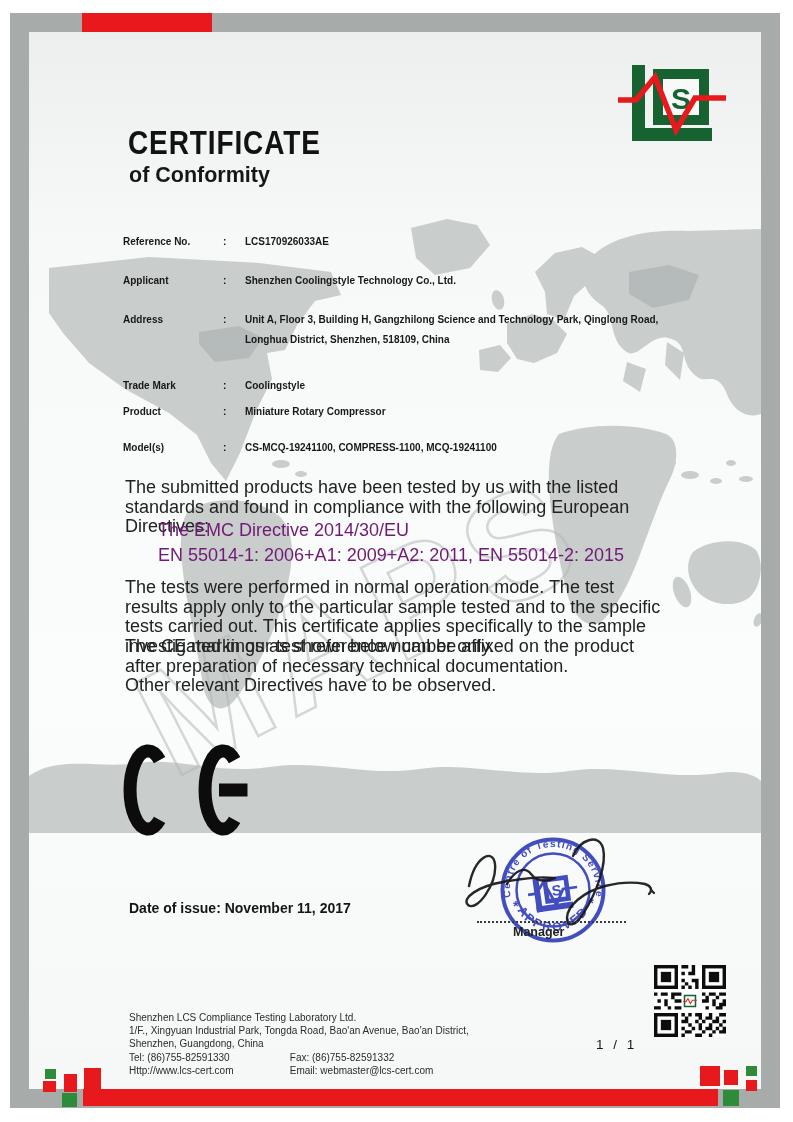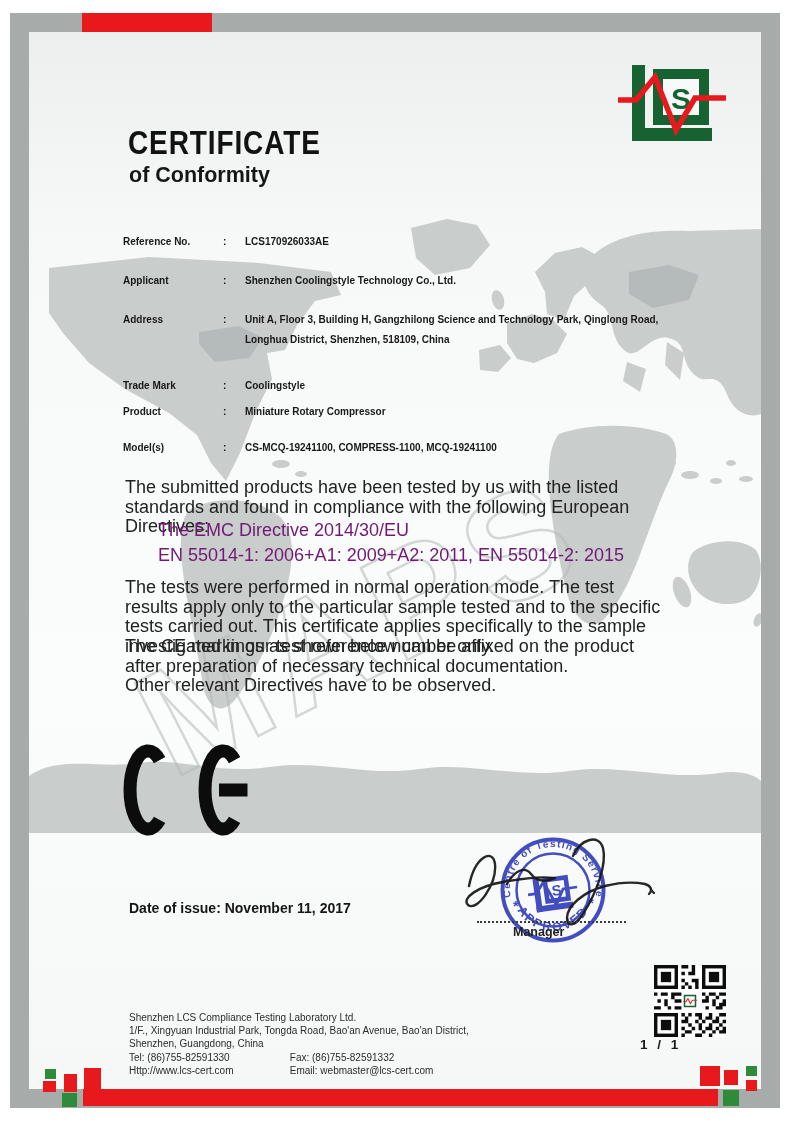--- a/index.html
+++ b/index.html
@@ -26,21 +26,21 @@
   .fvalue{width:430px;}
   .para{position:absolute;left:125px;width:545px;font-size:18px;line-height:19.6px;color:#222222;}
   .para.bold{font-weight:normal;color:#701a75;margin-left:33px;}
   .dateline{position:absolute;left:129px;top:900px;font-size:14px;font-weight:bold;color:#151515;}
   .dotline{position:absolute;left:477px;top:912px;width:149px;height:9px;
            border-bottom:2px dotted #3a3a3a;z-index:6;}
   .manager{position:absolute;left:513px;top:925px;width:88px;text-align:left;font-size:12.5px;
            font-weight:600;color:#222;z-index:6;}
   .footer{position:absolute;left:129px;top:995px;font-size:10px;line-height:13.2px;color:#2b2b2b;margin-top:16px;}
   .fcol{display:inline-block;width:158px;}
-  .pagenum{position:absolute;left:640px;top:1037px;font-size:13.5px;font-weight:bold;
+  .pagenum{position:absolute;left:596px;top:1037px;font-size:13.5px;font-weight:normal;
            letter-spacing:3px;color:#1a1a1a;}
   .stamp-svg{position:absolute;left:498px;top:835px;z-index:5;opacity:.88;}
   .sig-svg{position:absolute;left:455px;top:826px;z-index:6;}
   .ce-svg{position:absolute;left:117px;top:742px;z-index:4;}
   .logo-svg{position:absolute;left:616px;top:58px;z-index:4;}
   .qr-svg{position:absolute;left:654px;top:965px;z-index:4;}
 </style>
 </head>
 <body>
 

